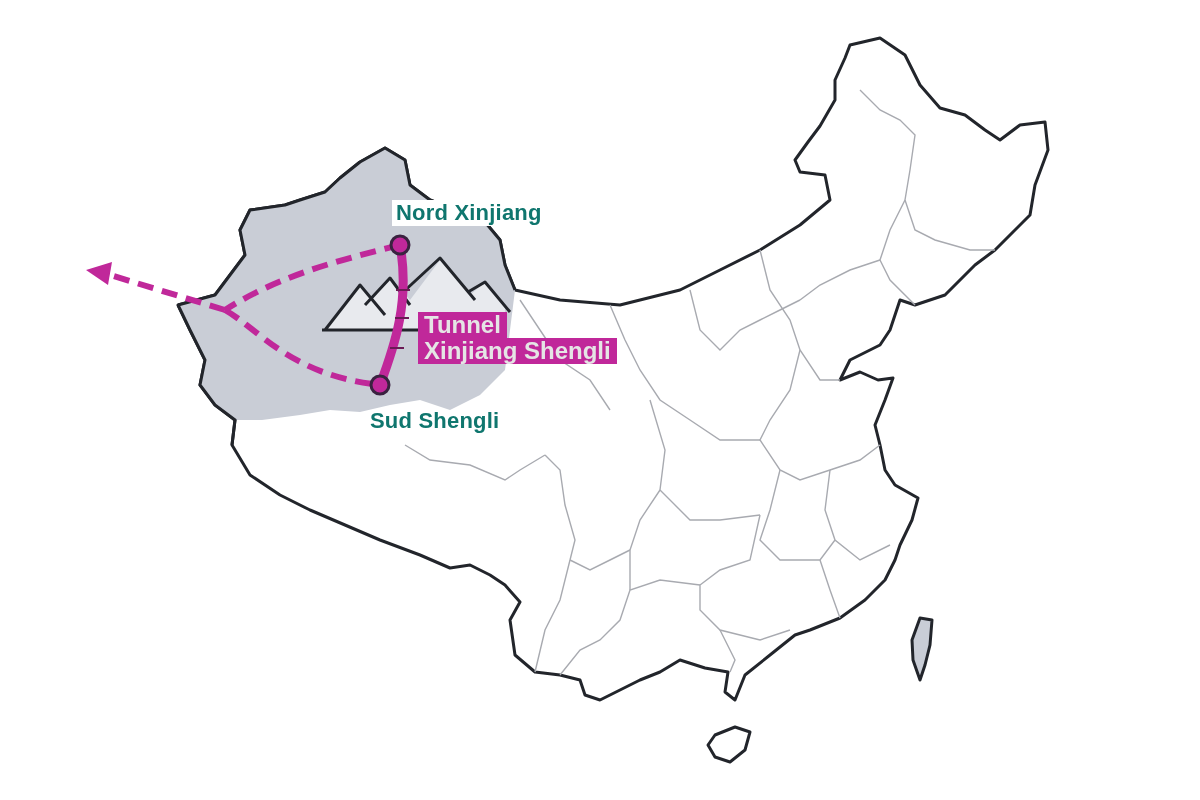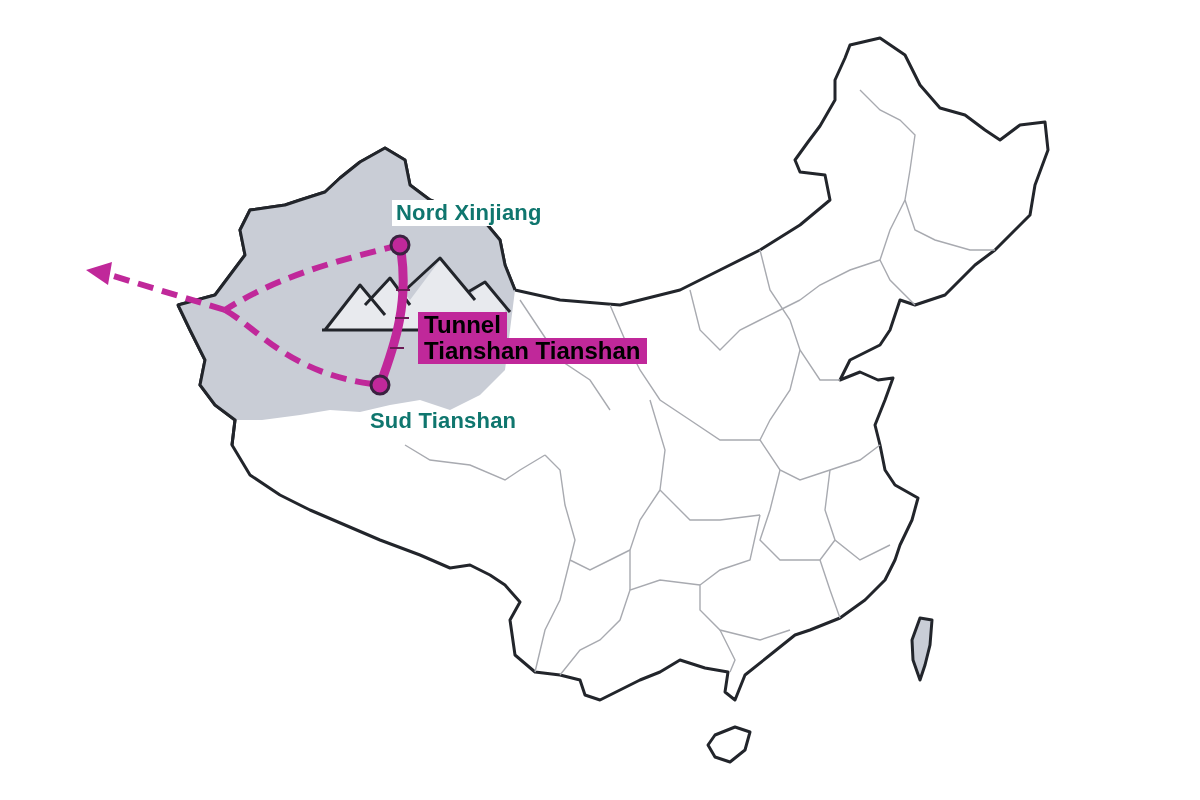--- a/index.html
+++ b/index.html
@@ -1,20 +1,20 @@
 <!DOCTYPE html>
 <html><head>
 <meta charset="utf-8">
 <style>
   html, body { margin:0; padding:0; background:#ffffff; }
   body { width:1200px; height:800px; position:relative; overflow:hidden; font-family:"Liberation Sans", sans-serif; }
   #map { position:absolute; left:0; top:0; width:1200px; height:800px; }
   .lbl { position:absolute; font-weight:bold; color:#0f766e; font-size:22px; letter-spacing:0.2px; line-height:1; }
   .lbl-bg { background:#ffffff; padding:2px 4px; }
-  .tunnel-box { position:absolute; color:#000000; font-weight:bold; font-size:24px; line-height:26px; }
+  .tunnel-box { position:absolute; color:#e5e5e5; font-weight:bold; font-size:24px; line-height:26px; }
   .tunnel-box span { display:inline-block; padding:0 6px; }
 </style>
 </head>
 <body>
 
 <svg id="map" viewBox="0 0 1200 800" xmlns="http://www.w3.org/2000/svg">
 
   <path d="M385 148 L405 160 L410 185 L430 200 L455 210 L485 222 L500 240 L505 265 L515 290 L560 300 L620 305 L680 290 L720 270 L760 250 L800 225 L830 200 L825 175 L800 172 L795 160 L808 142 L820 126 L835 100 L835 80 L845 58 L850 45 L880 38 L905 55 L920 85 L940 108 L965 115 L985 130 L1000 140 L1020 125 L1045 122 L1048 150 L1035 185 L1030 215 L1010 235 L995 250 L975 265 L960 280 L945 295 L915 305 L900 300 L890 330 L880 345 L850 360 L840 380 L860 372 L878 380 L893 378 L885 400 L875 425 L880 445 L885 470 L895 485 L918 498 L912 520 L900 545 L895 560 L885 580 L865 600 L840 618 L810 630 L795 635 L770 655 L745 675 L735 700 L725 692 L728 672 L705 668 L680 660 L660 672 L640 680 L620 690 L600 700 L585 695 L580 680 L560 675 L535 672 L515 655 L510 620 L520 602 L505 585 L490 575 L470 565 L450 568 L420 555 L380 540 L345 525 L310 510 L280 495 L250 475 L232 445 L235 420 L215 405 L200 385 L205 360 L190 330 L178 305 L215 295 L230 275 L245 255 L240 230 L250 210 L285 205 L300 200 L325 192 L340 178 L360 162 Z" fill="#ffffff" stroke="#22252b" stroke-width="3" stroke-linejoin="round"></path>
 
   <path d="M385 148 L405 160 L410 185 L430 200 L455 210 L485 222 L500 240 L505 265 L515 290 L510 330 L505 370 L480 395 L450 410 L420 400 L390 405 L360 412 L330 410 L300 415 L262 420 L235 420 L215 405 L200 385 L205 360 L190 330 L178 305 L215 295 L230 275 L245 255 L240 230 L250 210 L285 205 L300 200 L325 192 L340 178 L360 162 Z" fill="#C9CDD6" stroke="none"></path>
@@ -67,18 +67,18 @@
     <line x1="396" y1="290" x2="410" y2="290"></line>
     <line x1="395" y1="318" x2="409" y2="318"></line>
     <line x1="390" y1="348" x2="404" y2="348"></line>
   </g>
 
   <circle cx="400" cy="245" r="9" fill="#C0289A" stroke="#3a2240" stroke-width="3"></circle>
   <circle cx="380" cy="385" r="9" fill="#C0289A" stroke="#3a2240" stroke-width="3"></circle>
 </svg>
 
 <div class="lbl lbl-bg" style="left:392px; top:200px;">Nord Xinjiang</div>
-<div class="lbl" style="left:370px; top:410px;">Sud Tianshan</div>
+<div class="lbl" style="left:370px; top:410px;">Sud Shengli</div>
 
 <div class="tunnel-box" style="left:418px; top:312px;">
   <span style="background:#C0289A;">Tunnel</span><br>
-  <span style="background:#C0289A;">Tianshan Tianshan</span>
+  <span style="background:#C0289A;">Xinjiang Shengli</span>
 </div>
 
 </body></html>

